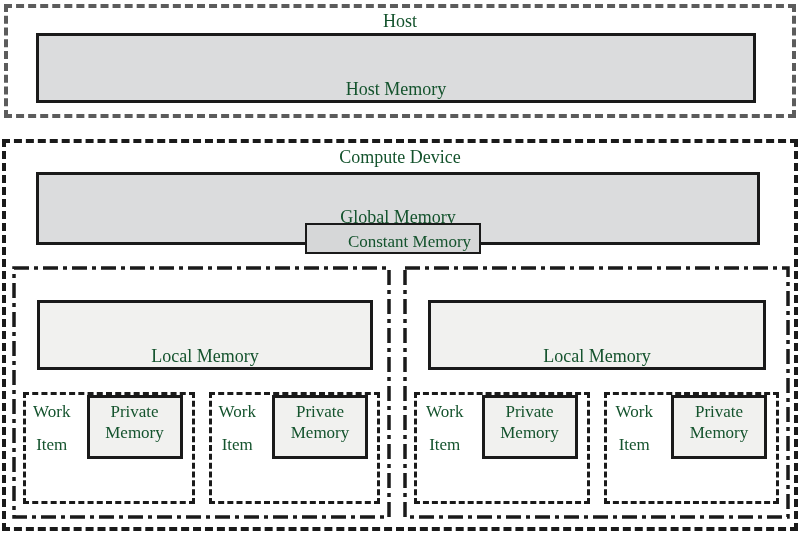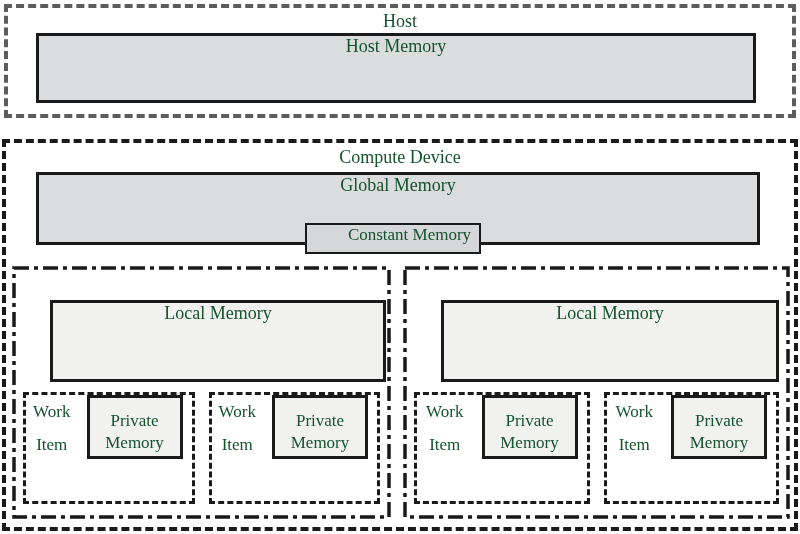--- a/index.html
+++ b/index.html
@@ -25,21 +25,21 @@
     font-size: 18px;
     line-height: 25px;
   }
   .host .section-label { margin-top: 1px; }
 
   
   .solid-box {
     box-sizing: border-box;
     border: 3px solid var(--line, #1a1a1a);
     display: flex;
-    align-items: flex-start;
+    align-items: flex-end;
     justify-content: center;
     text-align: center;
     font-size: 18px;
   }
   .host-memory {
     position: absolute;
     left: 28px; top: 25px; width: 720px; height: 70px;
     background: var(--fill-dark, #dbdcdd);
   }
 
@@ -67,21 +67,21 @@
   }
 
   
   .work-group { position: absolute; top: 123px; height: 253px; }
   .wg-1 { left: 6px;   width: 379px; }
   .wg-2 { left: 397px; width: 387px; }
   .work-group > svg { position: absolute; left: 0; top: 0; display: block; }
 
   .local-memory {
     position: absolute;
-    left: 38px; top: 34px; height: 82px;
+    left: 25px; top: 34px; height: 70px;
     background: var(--fill-light, #f1f1ef);
   }
   .wg-1 .local-memory { width: 336px; }
   .wg-2 .local-memory { width: 338px; }
 
   .items-row {
     position: absolute;
     left: 11px; right: 11px; top: 126px; height: 112px;
     display: flex;
     gap: 14px;

